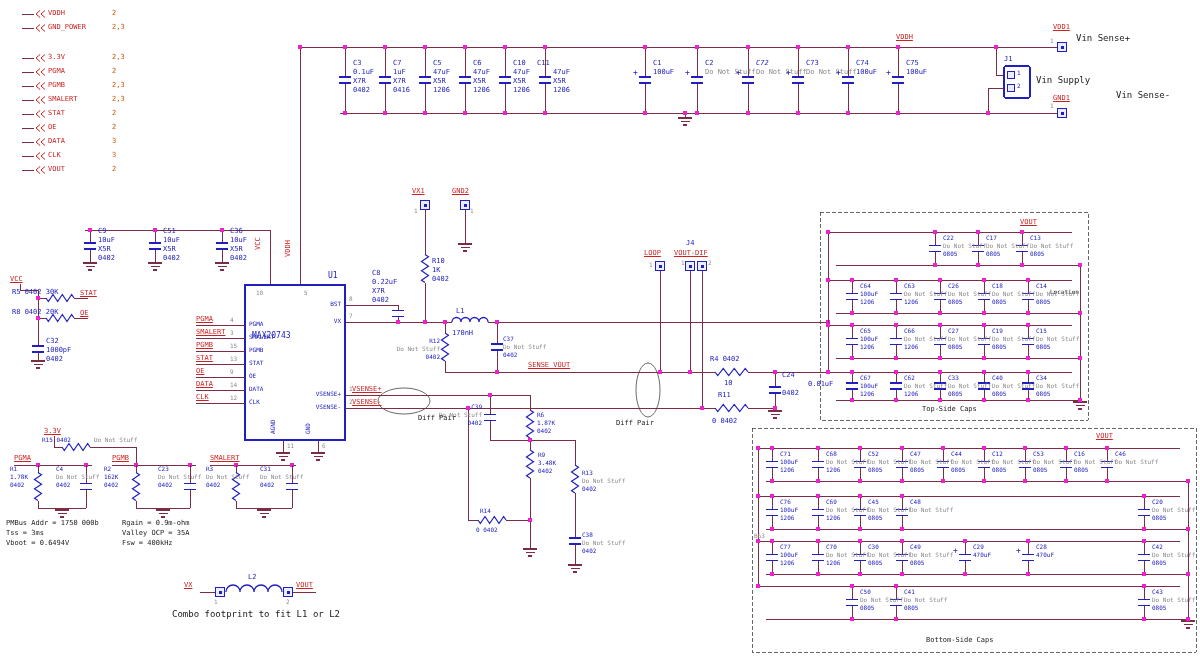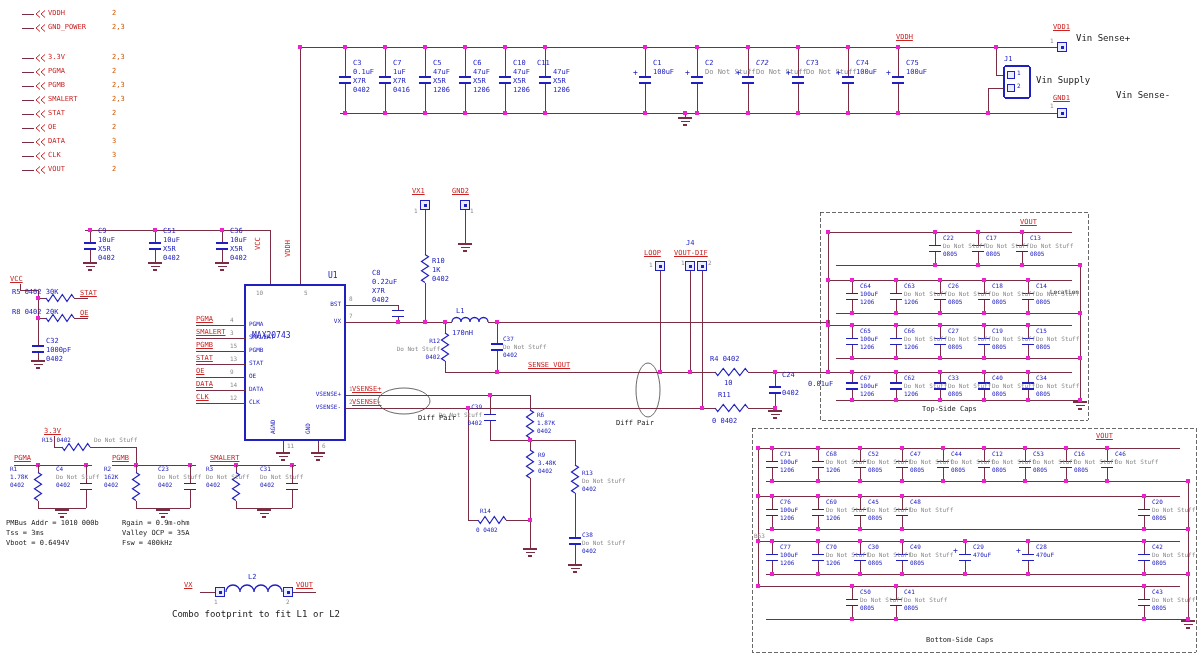--- a/index.html
+++ b/index.html
@@ -1109,21 +1109,21 @@
       <div class="tx c-blue sz6" style="left: 158px; top: 466px;">C23</div>
       <div class="tx c-gray sz6" style="left: 158px; top: 474px;">Do Not Stuff</div>
       <div class="tx c-blue sz6" style="left: 158px; top: 482px;">0402</div>
       <div class="tx c-red und" style="left: 210px; top: 455px;">SMALERT</div>
       <div class="tx c-blue sz6" style="left: 206px; top: 466px;">R3</div>
       <div class="tx c-gray sz6" style="left: 206px; top: 474px;">Do Not Stuff</div>
       <div class="tx c-blue sz6" style="left: 206px; top: 482px;">0402</div>
       <div class="tx c-blue sz6" style="left: 260px; top: 466px;">C31</div>
       <div class="tx c-gray sz6" style="left: 260px; top: 474px;">Do Not Stuff</div>
       <div class="tx c-blue sz6" style="left: 260px; top: 482px;">0402</div>
-      <div class="tx c-blk" style="left: 6px; top: 520px;">PMBus Addr = 1010 000b</div>
+      <div class="tx c-blk" style="left: 6px; top: 520px;">PMBus Addr = 1750 000b</div>
       <div class="tx c-blk" style="left: 122px; top: 520px;">Rgain = 0.9m-ohm</div>
       <div class="tx c-blk" style="left: 6px; top: 530px;">Tss = 3ms</div>
       <div class="tx c-blk" style="left: 122px; top: 530px;">Valley OCP = 35A</div>
       <div class="tx c-blk" style="left: 6px; top: 540px;">Vboot = 0.6494V</div>
       <div class="tx c-blk" style="left: 122px; top: 540px;">Fsw = 400kHz</div>
       <div class="tx c-blue" style="left: 248px; top: 574px;">L2</div>
       <div class="tx c-gray sz6" style="left: 214px; top: 599px;">1</div>
       <div class="tx c-gray sz6" style="left: 286px; top: 599px;">2</div>
       <div class="tx c-red und" style="left: 184px; top: 582px;">VX</div>
       <div class="tx c-red und" style="left: 296px; top: 582px;">VOUT</div>

